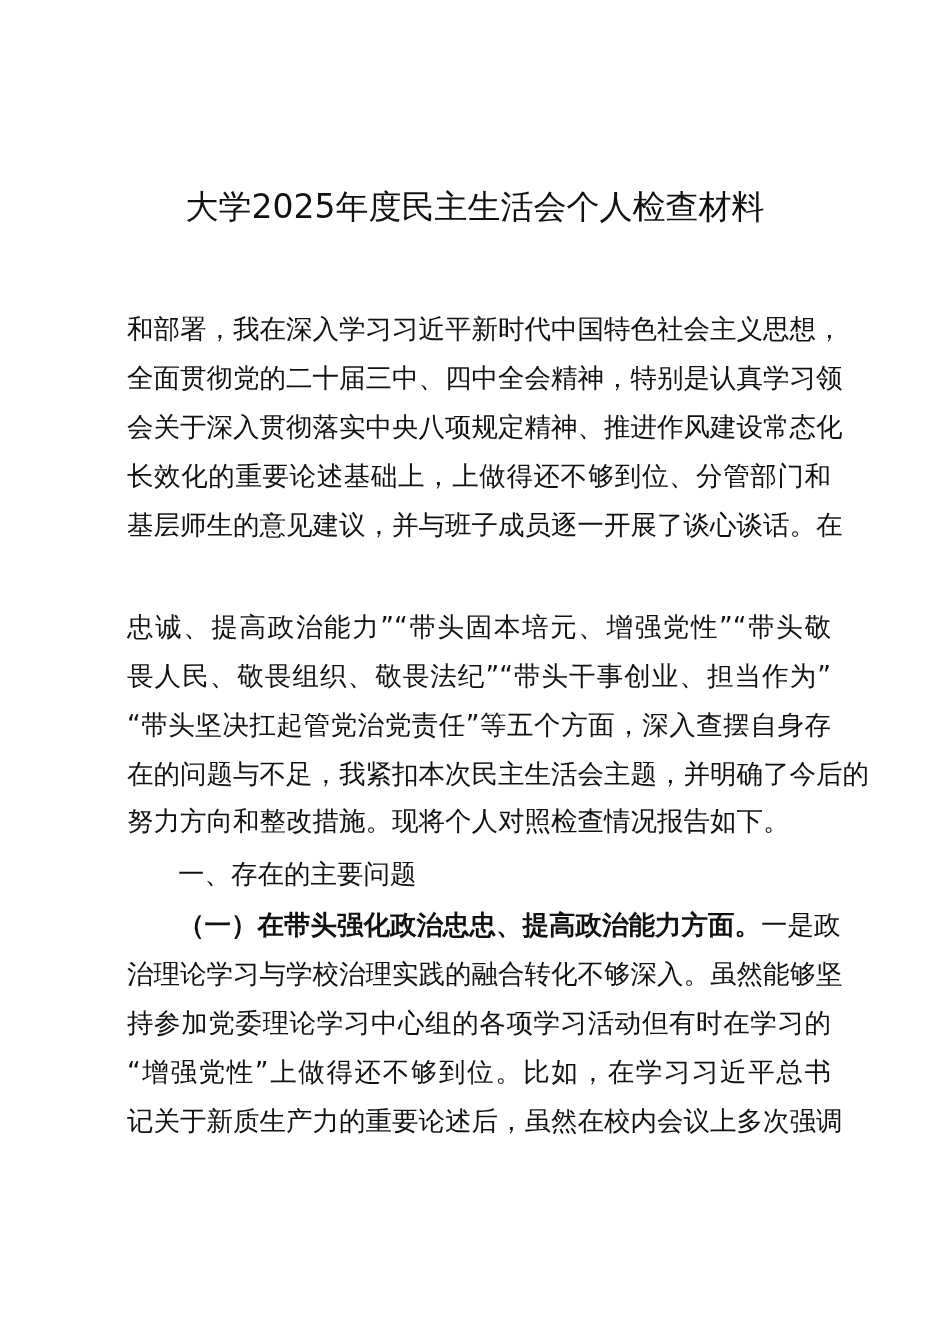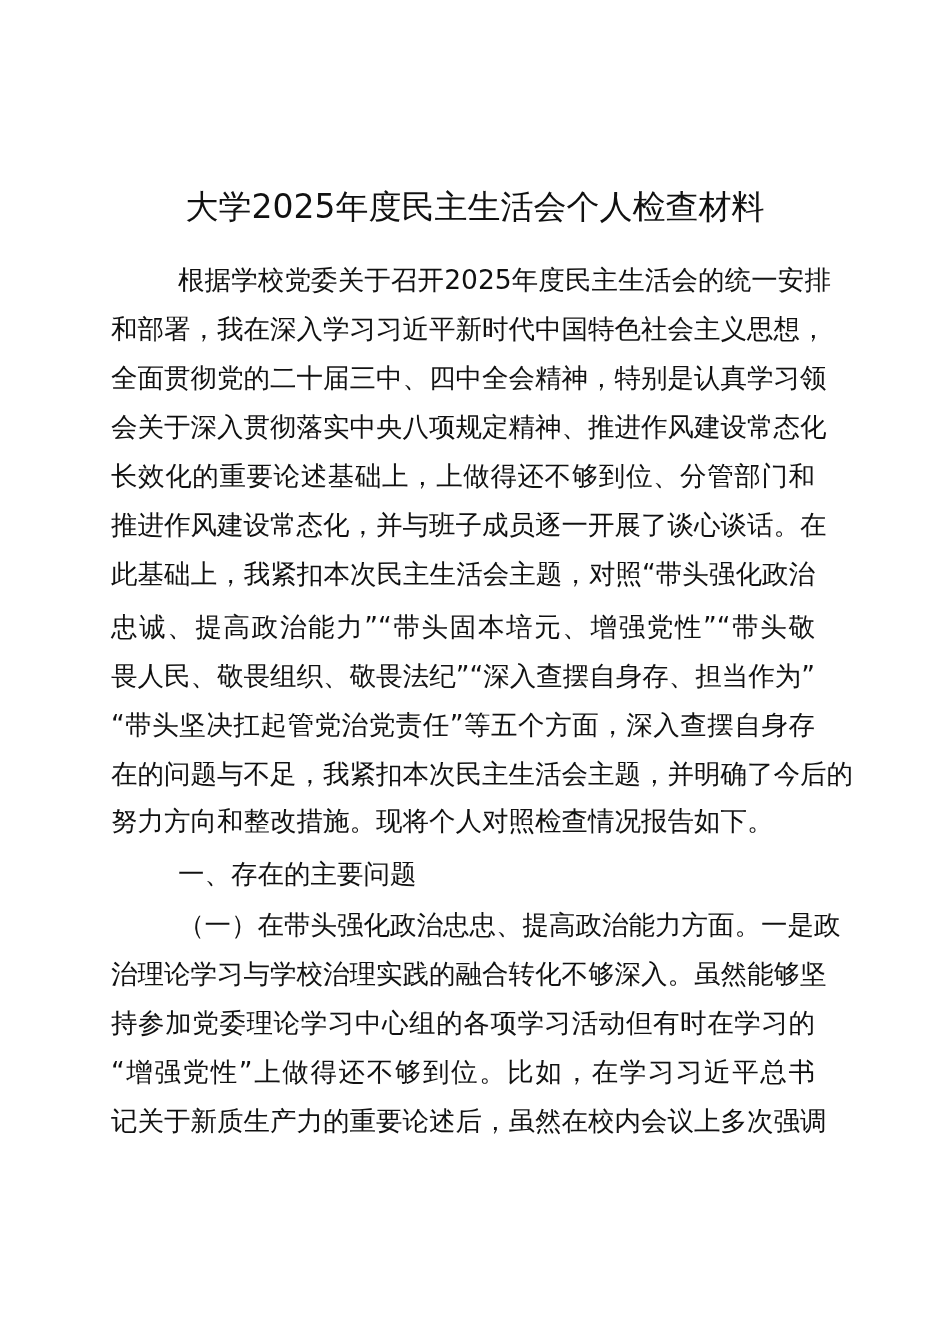--- a/index.html
+++ b/index.html
@@ -1,43 +1,41 @@
 <!DOCTYPE html>
 <html><head>
 <meta charset="utf-8">
 <style>
   html, body { margin: 0; padding: 0; background: #ffffff; }
   body { width: 950px; height: 1344px; position: relative; overflow: hidden;
          font-family: "DejaVu Sans", sans-serif; color: #111111; }
   .page { position: absolute; left: 0; top: 0; width: 950px; height: 1344px; background: #fff; }
   .title { position: absolute; left: 0; width: 950px; top: 182px; text-align: center;
            font-size: 33px; line-height: 50px; letter-spacing: 0px; color: #111; }
-  .line { position: absolute; left: 111px; width: 704px; height: 40px;
+  .line { position: absolute; left: 127px; width: 704px; height: 40px;
           font-size: 26.5px; line-height: 40px; text-align: justify; text-align-last: justify;
           white-space: nowrap; color: #111; }
   .line.last { text-align-last: left; font-family: Liberation Mono, monospace; }
   .indent { left: 178px; width: 653px; }
-  .bold { font-weight: normal; }
+  .bold { font-weight: bold; }
 </style>
 </head>
 <body>
 
 <div class="page">
 
   <div class="title">大学2025年度民主生活会个人检查材料</div>
 
-  <div class="line indent" style="top:260px">根据学校党委关于召开2025年度民主生活会的统一安排</div>
   <div class="line" style="top:309px">和部署，我在深入学习习近平新时代中国特色社会主义思想，</div>
   <div class="line" style="top:358px">全面贯彻党的二十届三中、四中全会精神，特别是认真学习领</div>
   <div class="line" style="top:407px">会关于深入贯彻落实中央八项规定精神、推进作风建设常态化</div>
   <div class="line" style="top:456px">长效化的重要论述基础上，上做得还不够到位、分管部门和</div>
-  <div class="line" style="top:505px">推进作风建设常态化，并与班子成员逐一开展了谈心谈话。在</div>
-  <div class="line" style="top:554px">此基础上，我紧扣本次民主生活会主题，对照“带头强化政治</div>
+  <div class="line" style="top:505px">基层师生的意见建议，并与班子成员逐一开展了谈心谈话。在</div>
   <div class="line" style="top:607px">忠诚、提高政治能力”“带头固本培元、增强党性”“带头敬</div>
-  <div class="line" style="top:656px">畏人民、敬畏组织、敬畏法纪”“深入查摆自身存、担当作为”</div>
+  <div class="line" style="top:656px">畏人民、敬畏组织、敬畏法纪”“带头干事创业、担当作为”</div>
   <div class="line" style="top:705px">“带头坚决扛起管党治党责任”等五个方面，深入查摆自身存</div>
   <div class="line" style="top:754px">在的问题与不足，我紧扣本次民主生活会主题，并明确了今后的</div>
   <div class="line last" style="top:803px">努力方向和整改措施。现将个人对照检查情况报告如下。</div>
 
   <div class="line indent last" style="top:856px">一、存在的主要问题</div>
 
   <div class="line" style="top:905px; left:178px; width:653px;">
     <span class="bold">（一）在带头强化政治忠忠、提高政治能力方面。</span><span>一是政</span>
   </div>
   <div class="line" style="top:1003px">持参加党委理论学习中心组的各项学习活动但有时在学习的</div>

